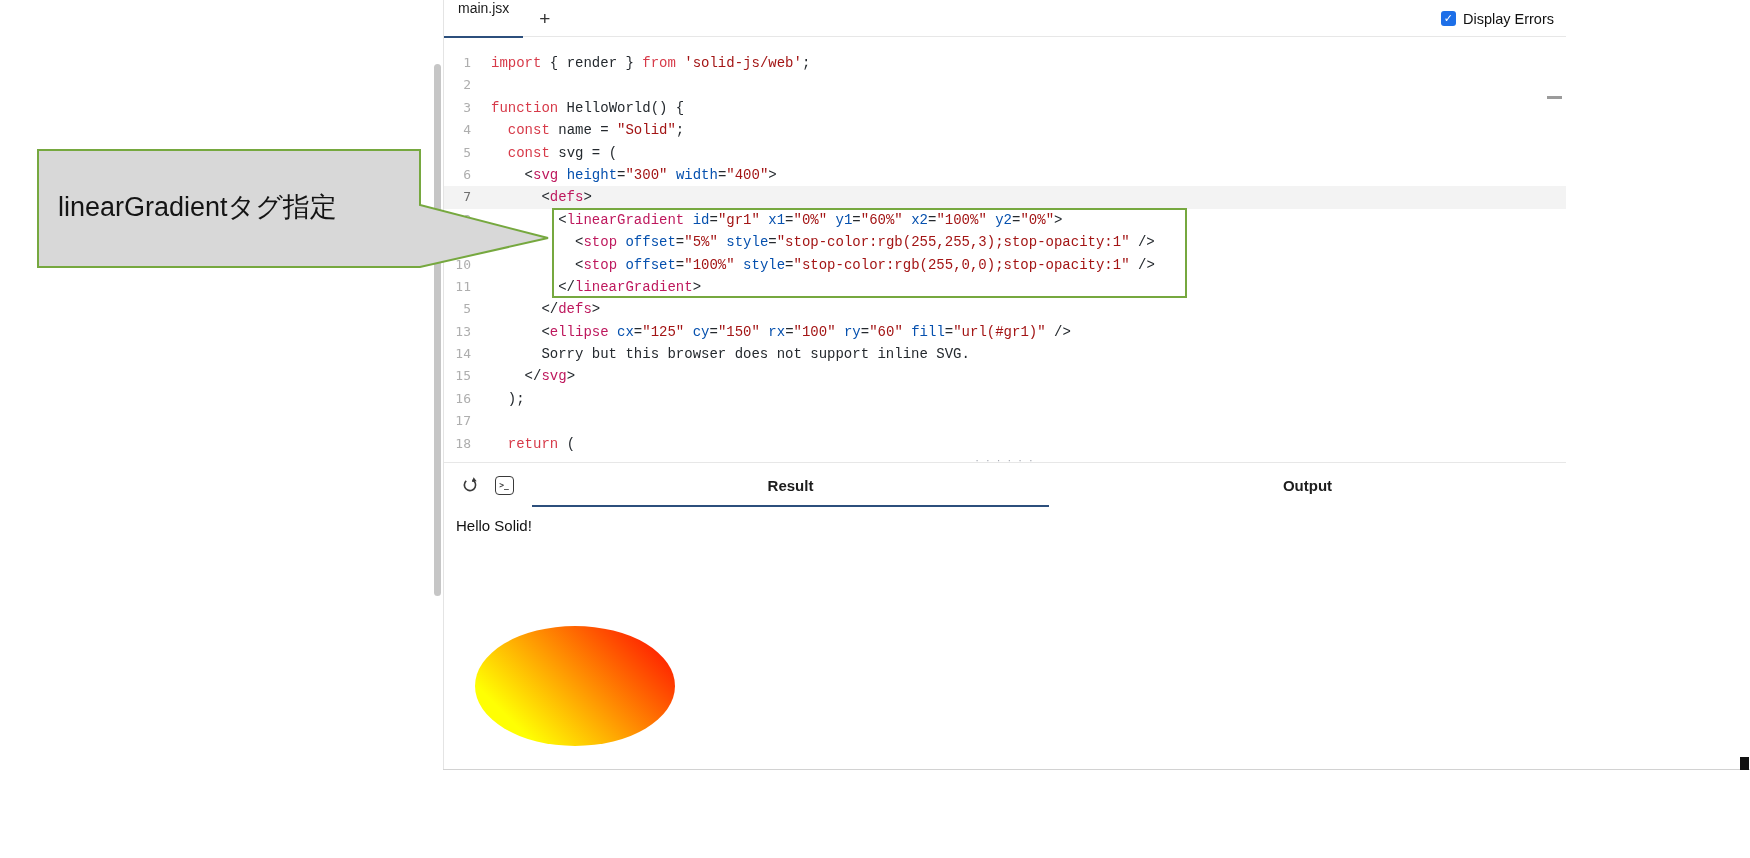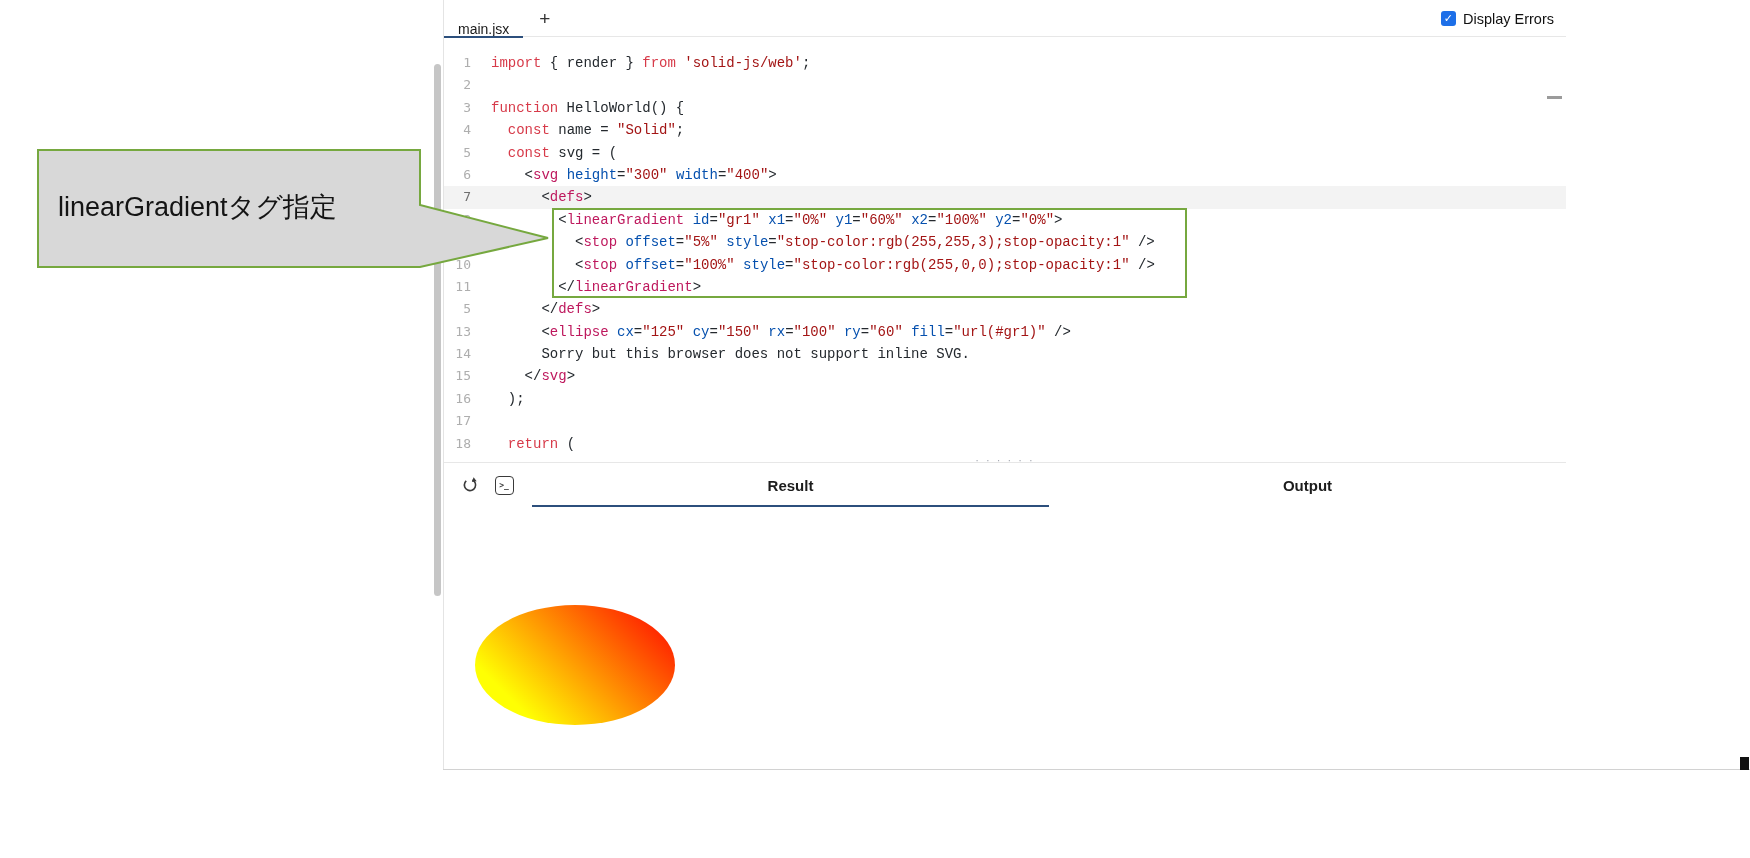--- a/index.html
+++ b/index.html
@@ -10,21 +10,21 @@
   .page-scrollbar { position: absolute; left: 434px; top: 64px; width: 7px; height: 532px;
     background: #c6c6c6; border-radius: 4px; }
 
   
   .app { position: absolute; left: 443px; top: 0; width: 1123px; height: 770px;
     background: #fff; border-left: 1px solid #e4e4e4; }
 
   
   .tabbar { position: absolute; top: 0; left: 0; right: 0; height: 37px;
     border-bottom: 1px solid #e7e7e7; display: flex; align-items: center; }
-  .tab { position: relative; height: 37px; display: flex; align-items: flex-end;
+  .tab { position: relative; height: 37px; display: flex; align-items: flex-start;
     padding: 0 14px; font-size: 14px; color: #1a1a1a; cursor: pointer; }
   .tab.active::after { content: ""; position: absolute; left: 0; right: 0; bottom: -1px;
     height: 2px; background: #2c4f7c; }
   .add-tab { margin-left: 10px; font-size: 19px; font-weight: 300; color: #333; cursor: pointer;
     line-height: 1; padding: 4px 6px; }
   .display-errors { position: absolute; right: 12px; top: 0; height: 37px;
     display: flex; align-items: center; gap: 7px; }
   .checkbox { width: 15px; height: 15px; background: #1d6fe8; border-radius: 3px;
     display: flex; align-items: center; justify-content: center; cursor: pointer; }
   .checkbox .check { color: #fff; font-size: 11px; line-height: 1; }
@@ -204,20 +204,21 @@
         </div>
       </div>
       <div class="ptab active">
         <span>Result</span>
       </div>
       <div class="ptab">
         <span>Output</span>
       </div>
     </div>
     <div class="result">
+      <div class="hello">Hello Solid!</div>
       <svg width="400" height="300">
         <defs>
           <linearGradient id="resGr1" x1="0%" y1="60%" x2="100%" y2="0%">
             <stop offset="5%" stop-color="rgb(255,255,3)" stop-opacity="1"></stop>
             <stop offset="100%" stop-color="rgb(255,0,0)" stop-opacity="1"></stop>
           </linearGradient>
         </defs>
         <ellipse fill="url(#resGr1)" cx="125" cy="150" rx="100" ry="60"></ellipse>
       </svg>
     </div>

